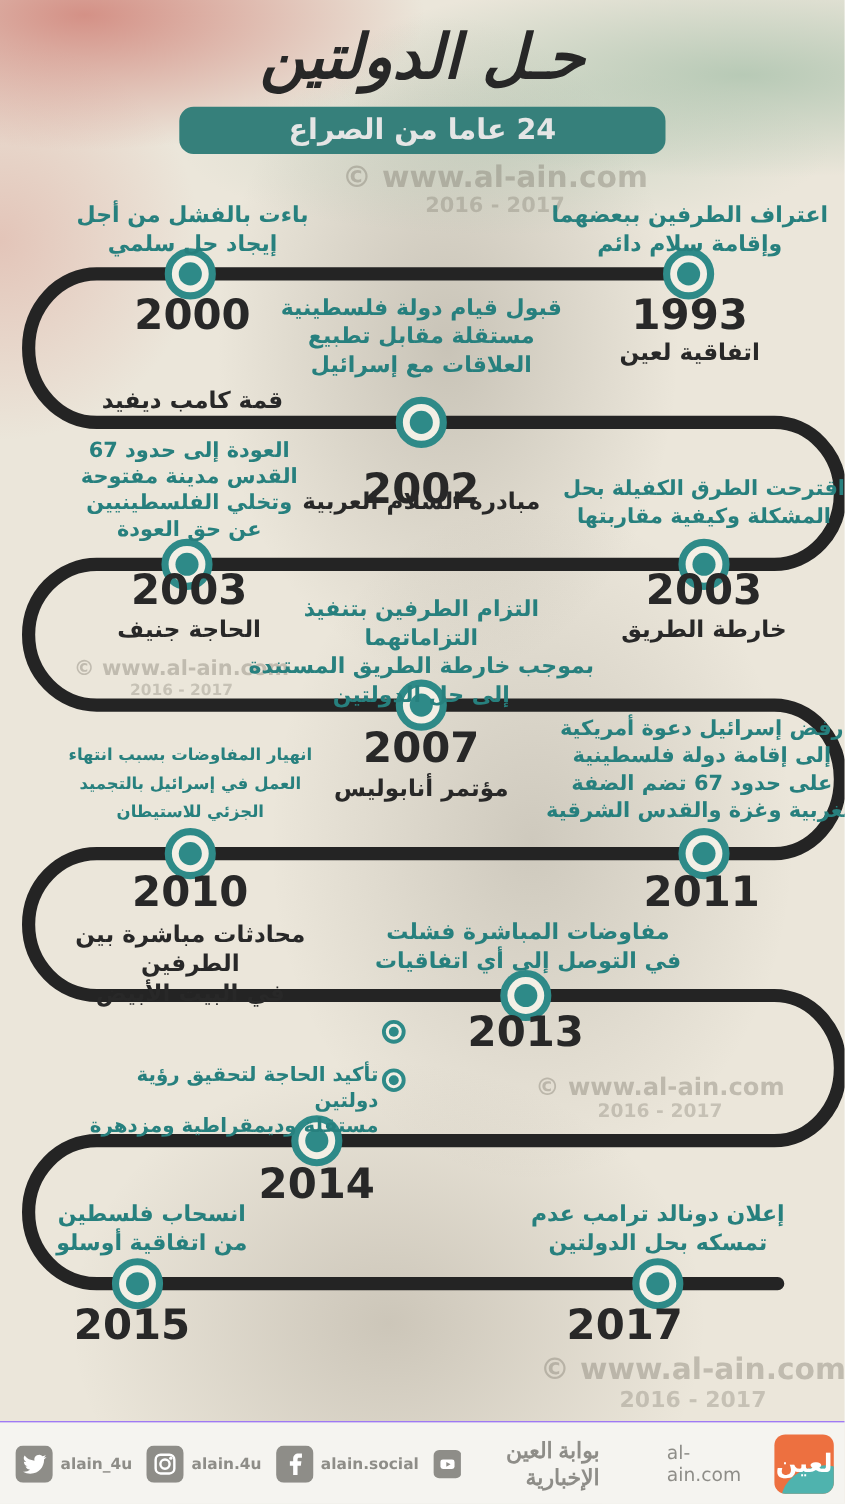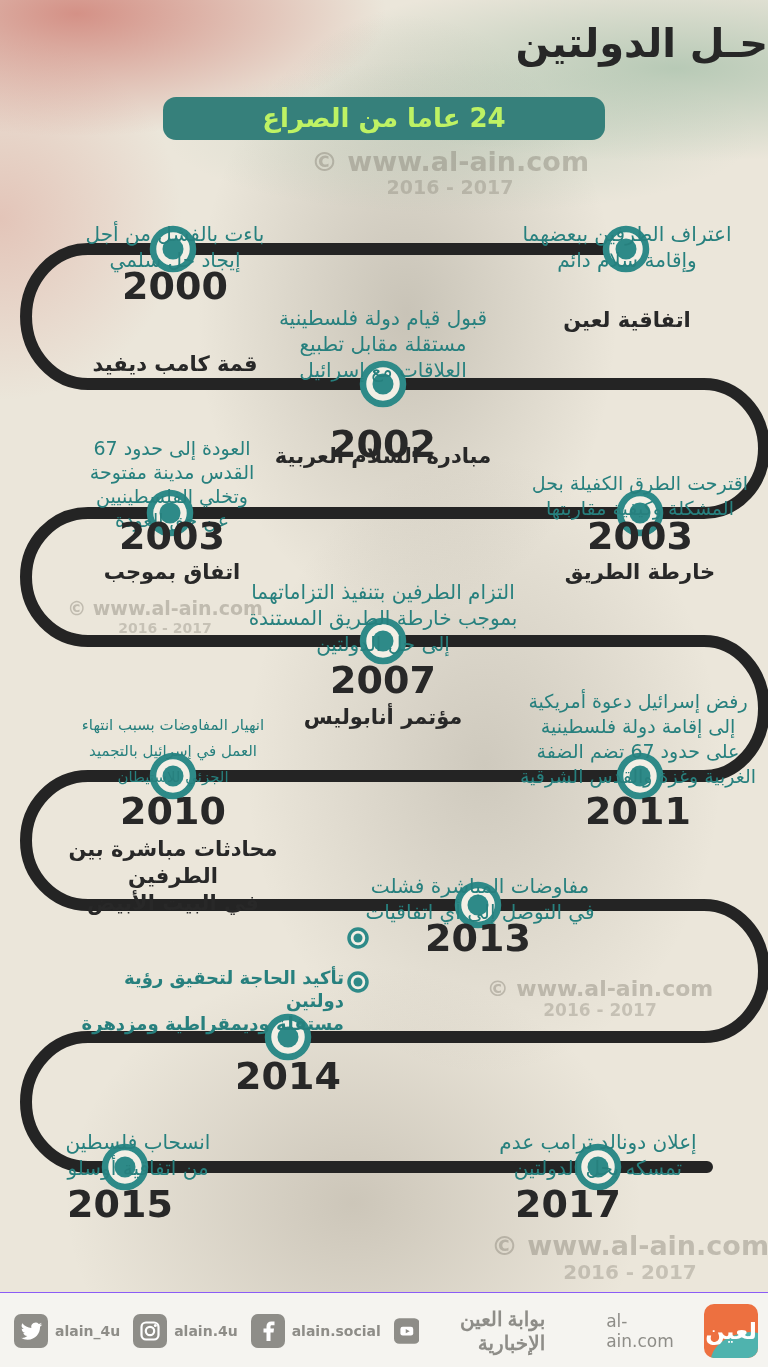--- a/index.html
+++ b/index.html
@@ -14,45 +14,45 @@
     background:
       radial-gradient(ellipse 430px 170px at 10% 1%, rgba(203,112,102,.72), rgba(203,112,102,0) 72%),
       radial-gradient(ellipse 260px 260px at 0% 16%, rgba(214,142,130,.38), rgba(214,142,130,0) 70%),
       radial-gradient(ellipse 520px 130px at 88% 5%, rgba(141,178,152,.55), rgba(141,178,152,0) 72%),
       radial-gradient(ellipse 420px 110px at 60% 10%, rgba(160,190,168,.35), rgba(160,190,168,0) 70%),
       radial-gradient(ellipse 300px 430px at 53% 23%, rgba(97,92,79,.25), rgba(97,92,79,0) 70%),
       radial-gradient(ellipse 340px 440px at 63% 56%, rgba(104,99,87,.22), rgba(104,99,87,0) 70%),
       radial-gradient(ellipse 400px 330px at 46% 88%, rgba(116,106,90,.26), rgba(116,106,90,0) 72%);
   }
   .title{
-    position:absolute;left:0;right:0;top:20px;
-    font-size:40px;font-weight:bold;color:#272727;letter-spacing:0;
+    position:absolute;left:0;right:0;top:20px;text-align:center;
+    font-size:56px;font-weight:bold;color:#272727;letter-spacing:0;font-style:italic;
   }
   .pill{
     position:absolute;left:163px;top:97px;width:442px;height:43px;
     background:#36807B;border-radius:13px;
-    color:#bef264;font-size:26px;font-weight:bold;text-align:center;line-height:43px;
+    color:#e5e5e5;font-size:26px;font-weight:bold;text-align:center;line-height:43px;
   }
   .wm{position:absolute;color:rgba(128,122,110,.40);font-weight:bold;text-align:center;line-height:1.15;}
   .wm .l1{display:block;}
   .wm .l2{display:block;font-weight:bold;opacity:.85;}
   .wm1{left:250px;top:146px;width:400px;font-size:27px;}
   .wm1 .l2{font-size:19px;}
   .wm2{left:50px;top:598px;width:230px;font-size:19px;}
   .wm2 .l2{font-size:14px;}
   .wm3{left:465px;top:976px;width:270px;font-size:22px;}
   .wm3 .l2{font-size:17px;}
   .wm4{left:490px;top:1230px;width:280px;font-size:27px;}
   .wm4 .l2{font-size:20px;}
 
   svg.timeline{position:absolute;left:0;top:0;}
 
   .desc{
-    position:absolute;color:#27807E;font-weight:normal;font-size:20px;line-height:26px;
-    white-space:pre-line;text-align:center;margin-top:39px;
+    position:absolute;color:#27807E;font-weight:bold;font-size:20px;line-height:26px;
+    white-space:pre-line;text-align:center;
   }
   .year{
     position:absolute;color:#282828;font-weight:bold;font-size:38px;line-height:40px;
     text-align:center;letter-spacing:0px;
   }
   .label{
     position:absolute;color:#282828;font-weight:bold;font-size:21px;line-height:27px;
     white-space:pre-line;text-align:center;
   }
   .bullet-text{
@@ -214,20 +214,21 @@
     <span class="l1">© www.al-ain.com</span>
       <span class="l2">2016 - 2017</span>
   </div>
   <div class="wm wm4" dir="ltr">
     <span class="l1">© www.al-ain.com</span>
       <span class="l2">2016 - 2017</span>
   </div>
 
   <div class="desc d1993">اعتراف الطرفين ببعضهما
 وإقامة سلام دائم</div>
+  <div class="year y1993">1993</div>
   <div class="label n1993">اتفاقية لعين</div>
 
   <div class="desc d2000">باءت بالفشل من أجل
 إيجاد حل سلمي</div>
   <div class="year y2000">2000</div>
   <div class="label n2000">قمة كامب ديفيد</div>
 
   <div class="desc d2002">قبول قيام دولة فلسطينية
 مستقلة مقابل تطبيع
 العلاقات مع إسرائيل</div>
@@ -237,21 +238,21 @@
   <div class="desc d2003r">اقترحت الطرق الكفيلة بحل
 المشكلة وكيفية مقاربتها</div>
   <div class="year y2003r">2003</div>
   <div class="label n2003r">خارطة الطريق</div>
 
   <div class="desc d2003l">العودة إلى حدود 67
 القدس مدينة مفتوحة
 وتخلي الفلسطينيين
 عن حق العودة</div>
   <div class="year y2003l">2003</div>
-  <div class="label n2003l">اتفاق بموجب</div>
+  <div class="label n2003l">الحاجة جنيف</div>
 
   <div class="desc d2007">التزام الطرفين بتنفيذ التزاماتهما
 بموجب خارطة الطريق المستندة
 إلى حل الدولتين</div>
   <div class="year y2007">2007</div>
   <div class="label n2007">مؤتمر أنابوليس</div>
 
   <div class="desc d2011">رفض إسرائيل دعوة أمريكية
 إلى إقامة دولة فلسطينية
 على حدود 67 تضم الضفة

